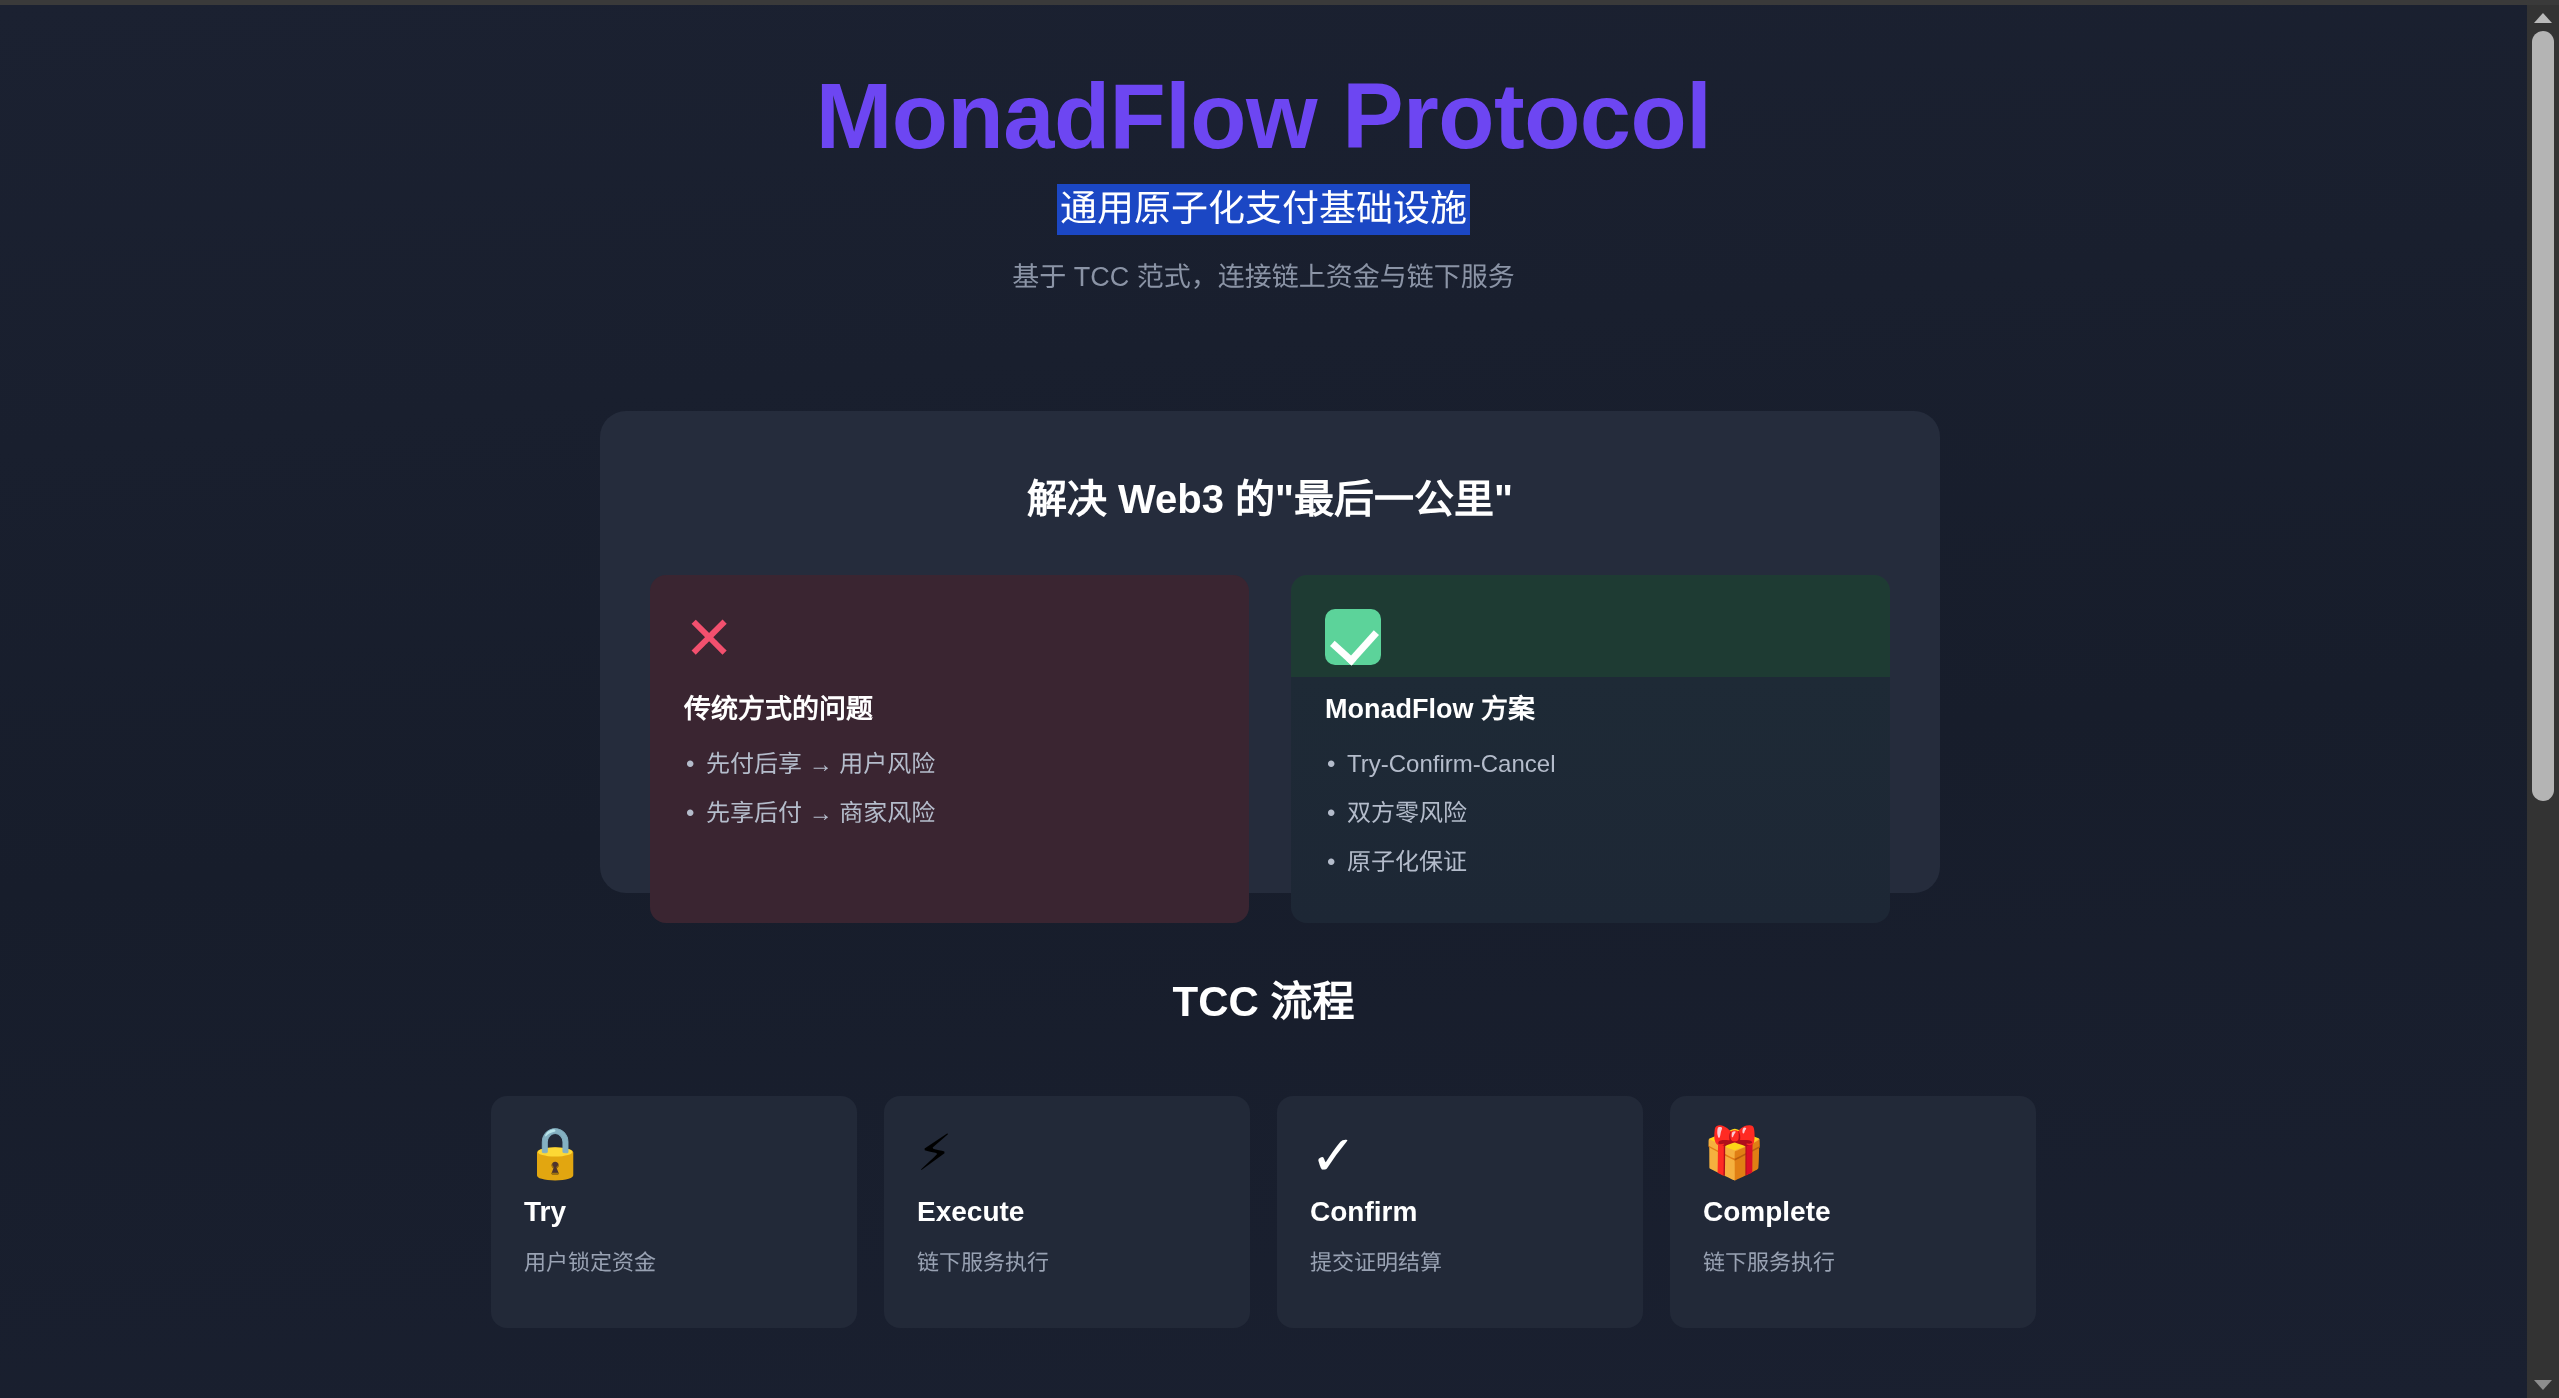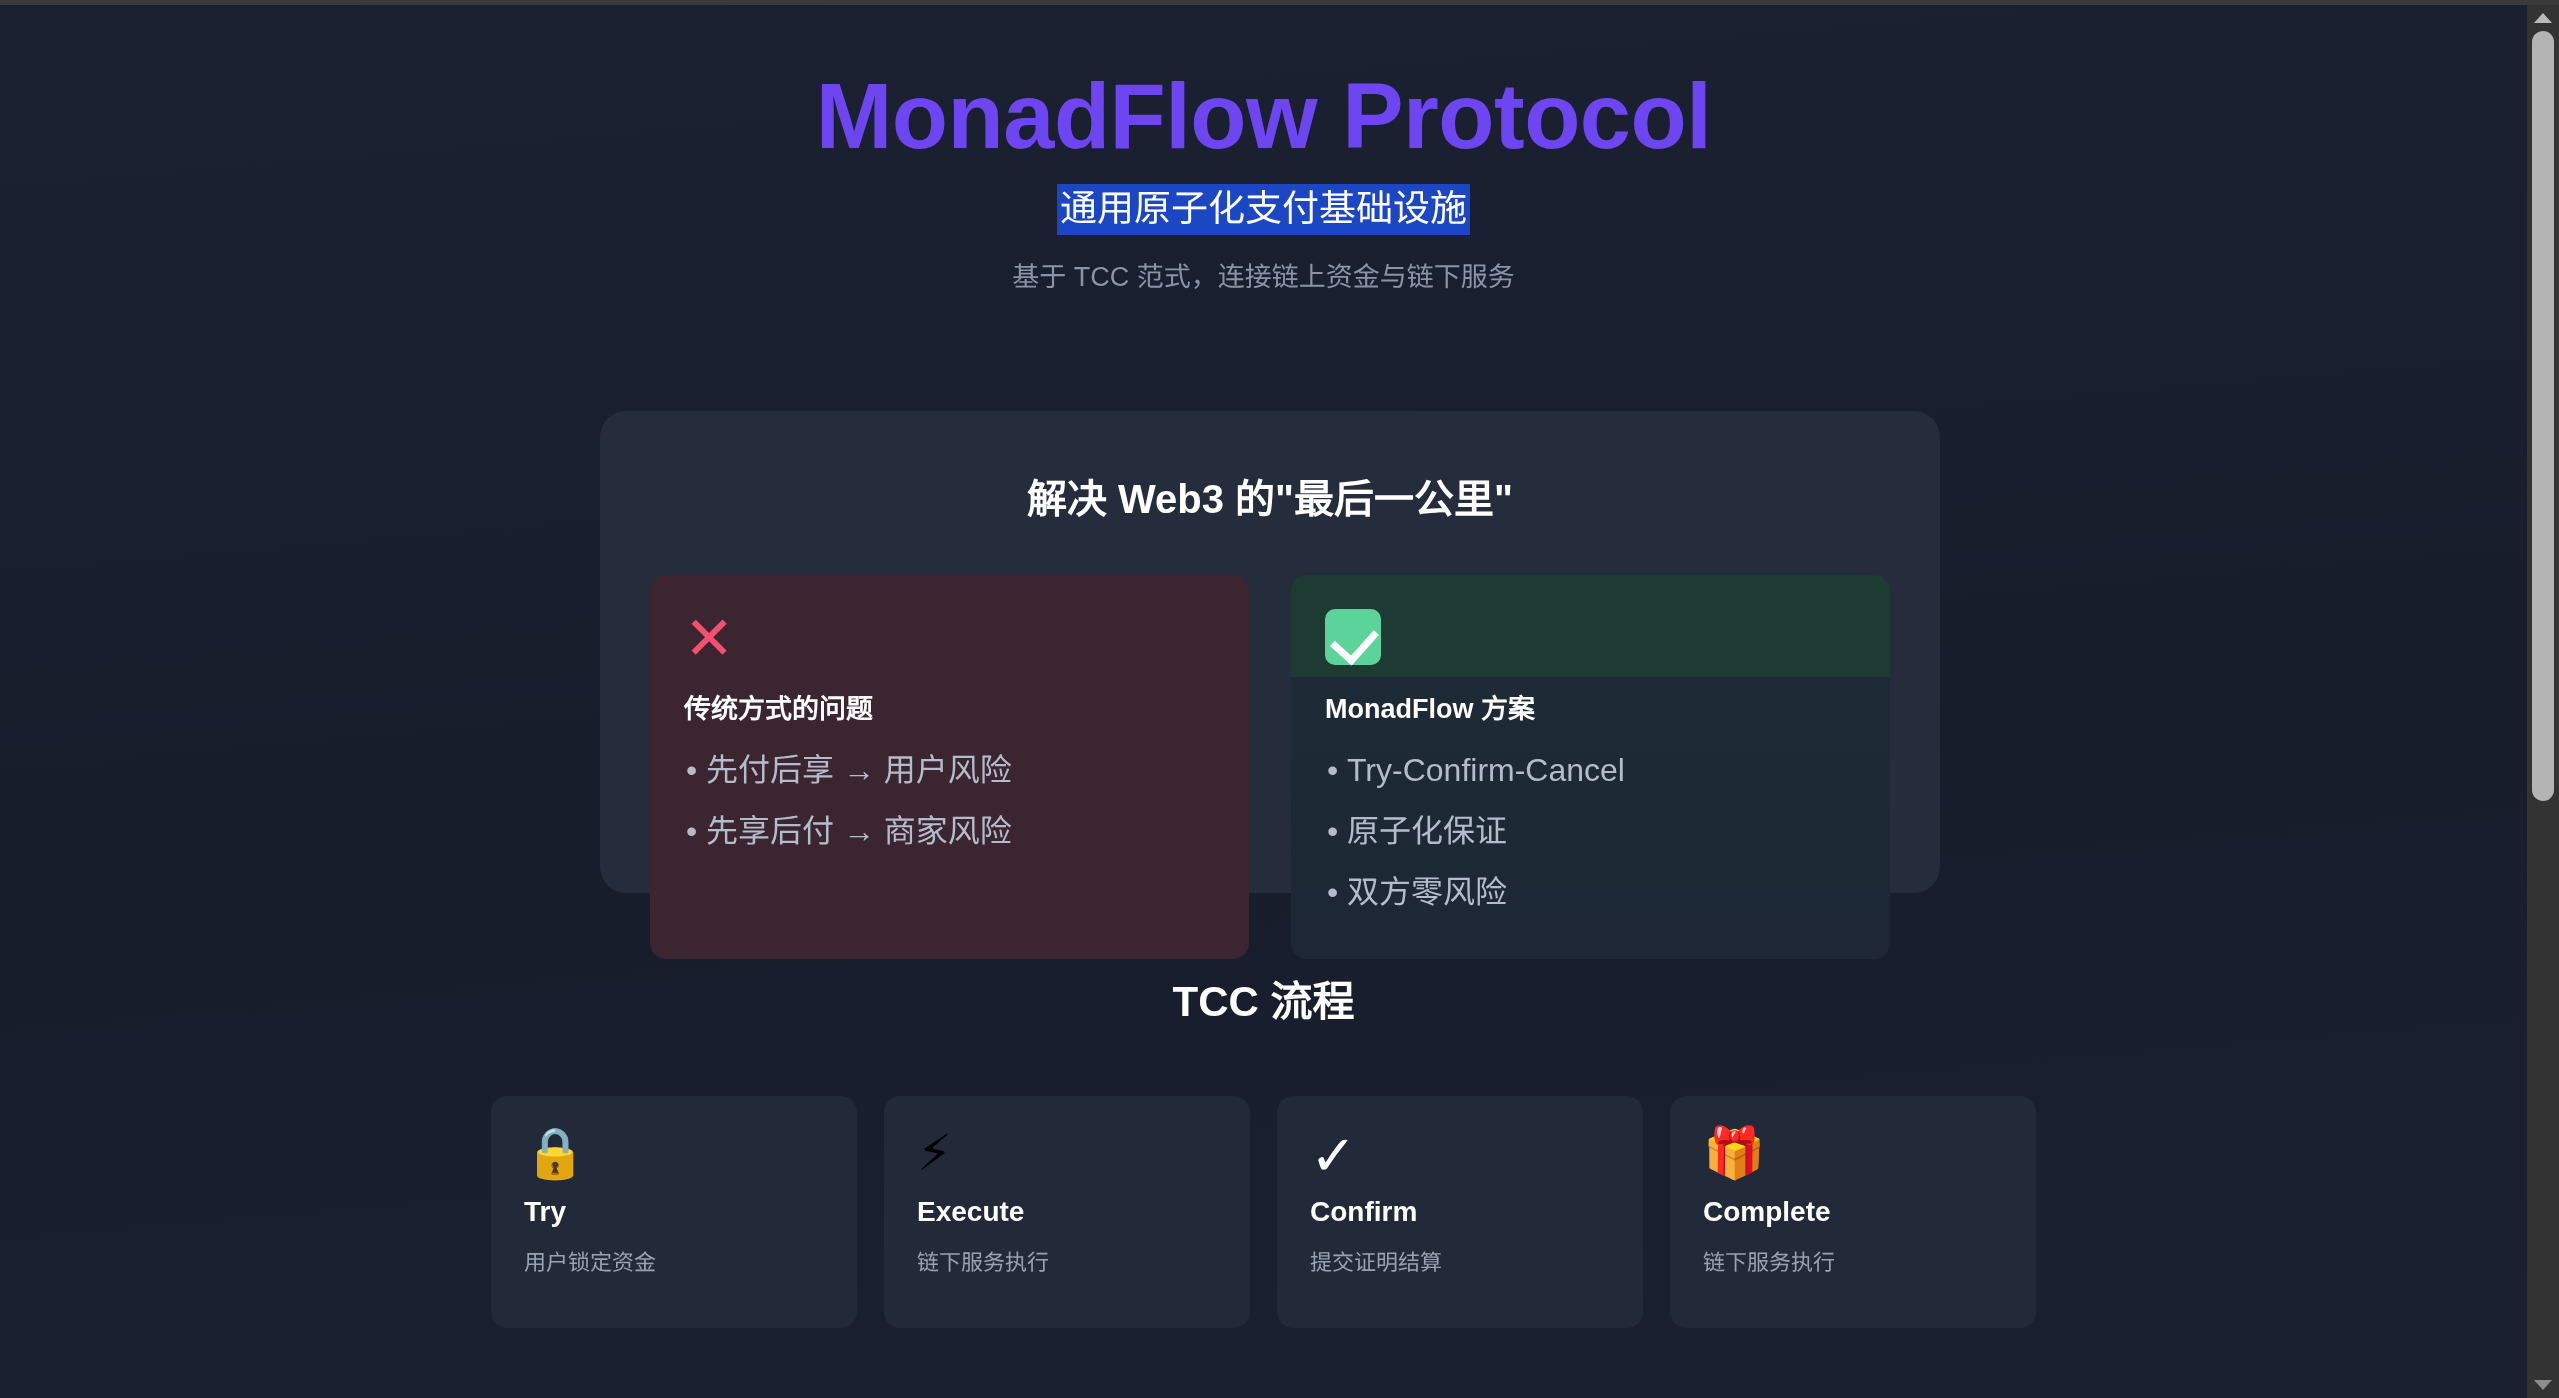--- a/index.html
+++ b/index.html
@@ -146,21 +146,21 @@
     color: #ffffff;
   }
   .card-list {
     margin: 20px 0 0 0;
     padding: 0;
     list-style: none;
   }
   .card-list li {
     position: relative;
     padding-left: 22px;
-    font-size: 32px;
+    font-size: 24px;
     line-height: 1.5;
     color: #b4bccb;
     margin-bottom: 13px;
   }
   .card-list li::before {
     content: "\2022";
     position: absolute;
     left: 2px; top: 0;
     color: #b4bccb;
   }
@@ -284,22 +284,22 @@
           </ul>
         </article>
 
         <article class="compare-card card-solution">
           <span class="card-icon">
             <span class="card-icon-check"></span>
           </span>
           <h3 class="card-title">MonadFlow 方案</h3>
           <ul class="card-list">
             <li>Try-Confirm-Cancel</li>
+            <li>双方零风险</li>
             <li>原子化保证</li>
-            <li>双方零风险</li>
           </ul>
         </article>
 
       </div>
     </section>
 
     <section class="flow-section">
       <h2 class="flow-heading">TCC 流程</h2>
 
       <div class="flow-grid">

